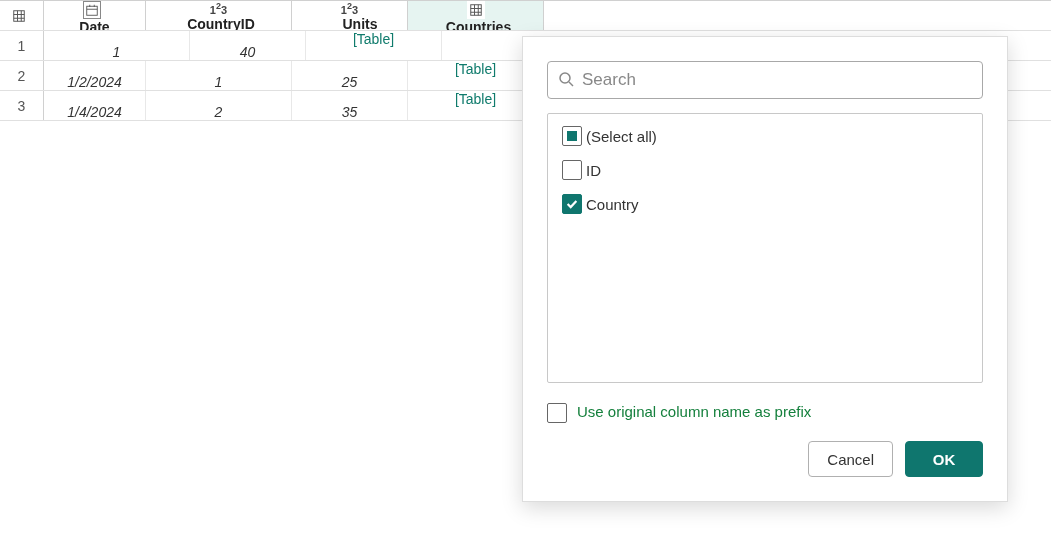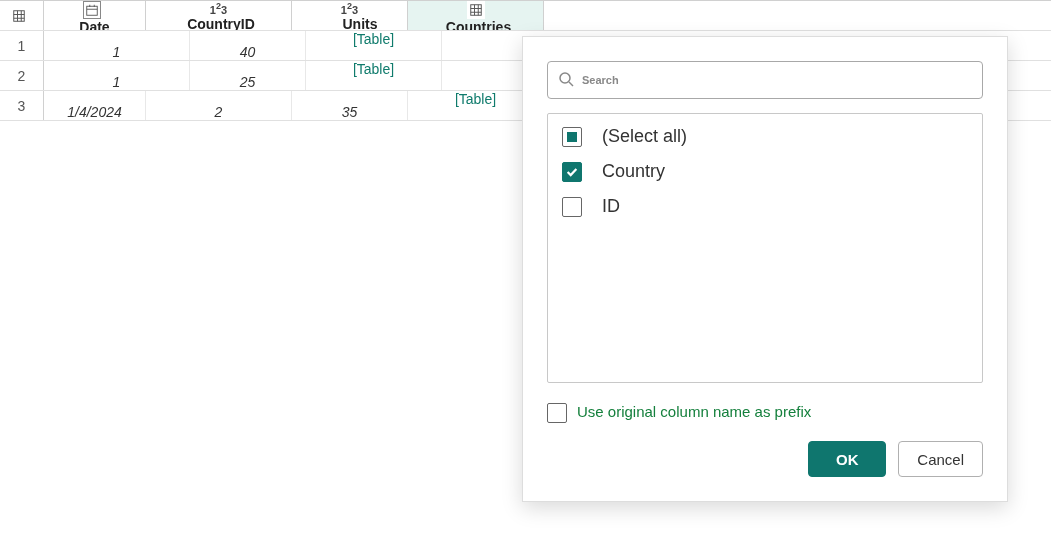--- a/index.html
+++ b/index.html
@@ -126,41 +126,40 @@
     border: 1px solid #a8a8a8;
     border-radius: 4px;
     padding: 6px 10px;
     gap: 8px;
     height: 38px;
   }
   .search-box input {
     border: none;
     outline: none;
     flex: 1;
-    font-size: 11px;
+    font-size: 17px;
     color: #333;
-    font-weight: bold;
   }
   .search-box input::placeholder { color: #888; }
   .options-box {
     border: 1px solid #c8c8c8;
     border-radius: 2px;
     height: 270px;
     padding: 12px 14px;
     display: flex;
     flex-direction: column;
     gap: 14px;
     overflow-y: auto;
   }
   .opt-row {
     display: flex;
     align-items: center;
-    gap: 20px;
+    gap: 4px;
     cursor: pointer;
-    font-size: 18px;
+    font-size: 15px;
     color: #333;
   }
   .cb {
     width: 20px;
     height: 20px;
     border: 1px solid #666;
     border-radius: 2px;
     display: inline-flex;
     align-items: center;
     justify-content: center;
@@ -291,20 +290,21 @@
   </div>
 
   <div class="grid-row">
     <div class="cell row-header">1</div>
     <div class="cell col-countryid num-right">1</div>
     <div class="cell col-units num-right">40</div>
     <div class="cell col-countries link-table">[Table]</div>
   </div>
   <div class="grid-row">
     <div class="cell row-header">2</div>
+    <div class="cell col-date num-right">1/2/2024</div>
     <div class="cell col-countryid num-right">1</div>
     <div class="cell col-units num-right">25</div>
     <div class="cell col-countries link-table">[Table]</div>
   </div>
   <div class="grid-row">
     <div class="cell row-header">3</div>
     <div class="cell col-date num-right">1/4/2024</div>
     <div class="cell col-countryid num-right">2</div>
     <div class="cell col-units num-right">35</div>
     <div class="cell col-countries link-table">[Table]</div>
@@ -321,35 +321,35 @@
     </span>
     <input type="text" placeholder="Search" style="">
   </div>
 
   <div class="options-box">
     <div class="opt-row">
       <span class="cb indet"></span>
       <span>(Select all)</span>
     </div>
     <div class="opt-row">
+      <span class="cb"></span>
+      <span>ID</span>
+    </div>
+    <div class="opt-row">
       <span class="cb checked">
         <svg width="14" height="14" viewBox="0 0 16 16" stroke="currentColor" fill="none" stroke-width="2.5">
             <path d="M3 8 L6.5 11.5 L13 4.5"></path>
           </svg>
       </span>
       <span>Country</span>
     </div>
-    <div class="opt-row">
-      <span class="cb"></span>
-      <span>ID</span>
-    </div>
   </div>
 
   <div class="prefix-row">
     <span class="cb"></span>
     <span>Use original column name as prefix</span>
   </div>
 
   <div class="btn-row">
+    <div class="btn btn-secondary">Cancel</div>
     <div class="btn btn-primary">OK</div>
-    <div class="btn btn-secondary">Cancel</div>
   </div>
 </div>
 
 </body></html>

